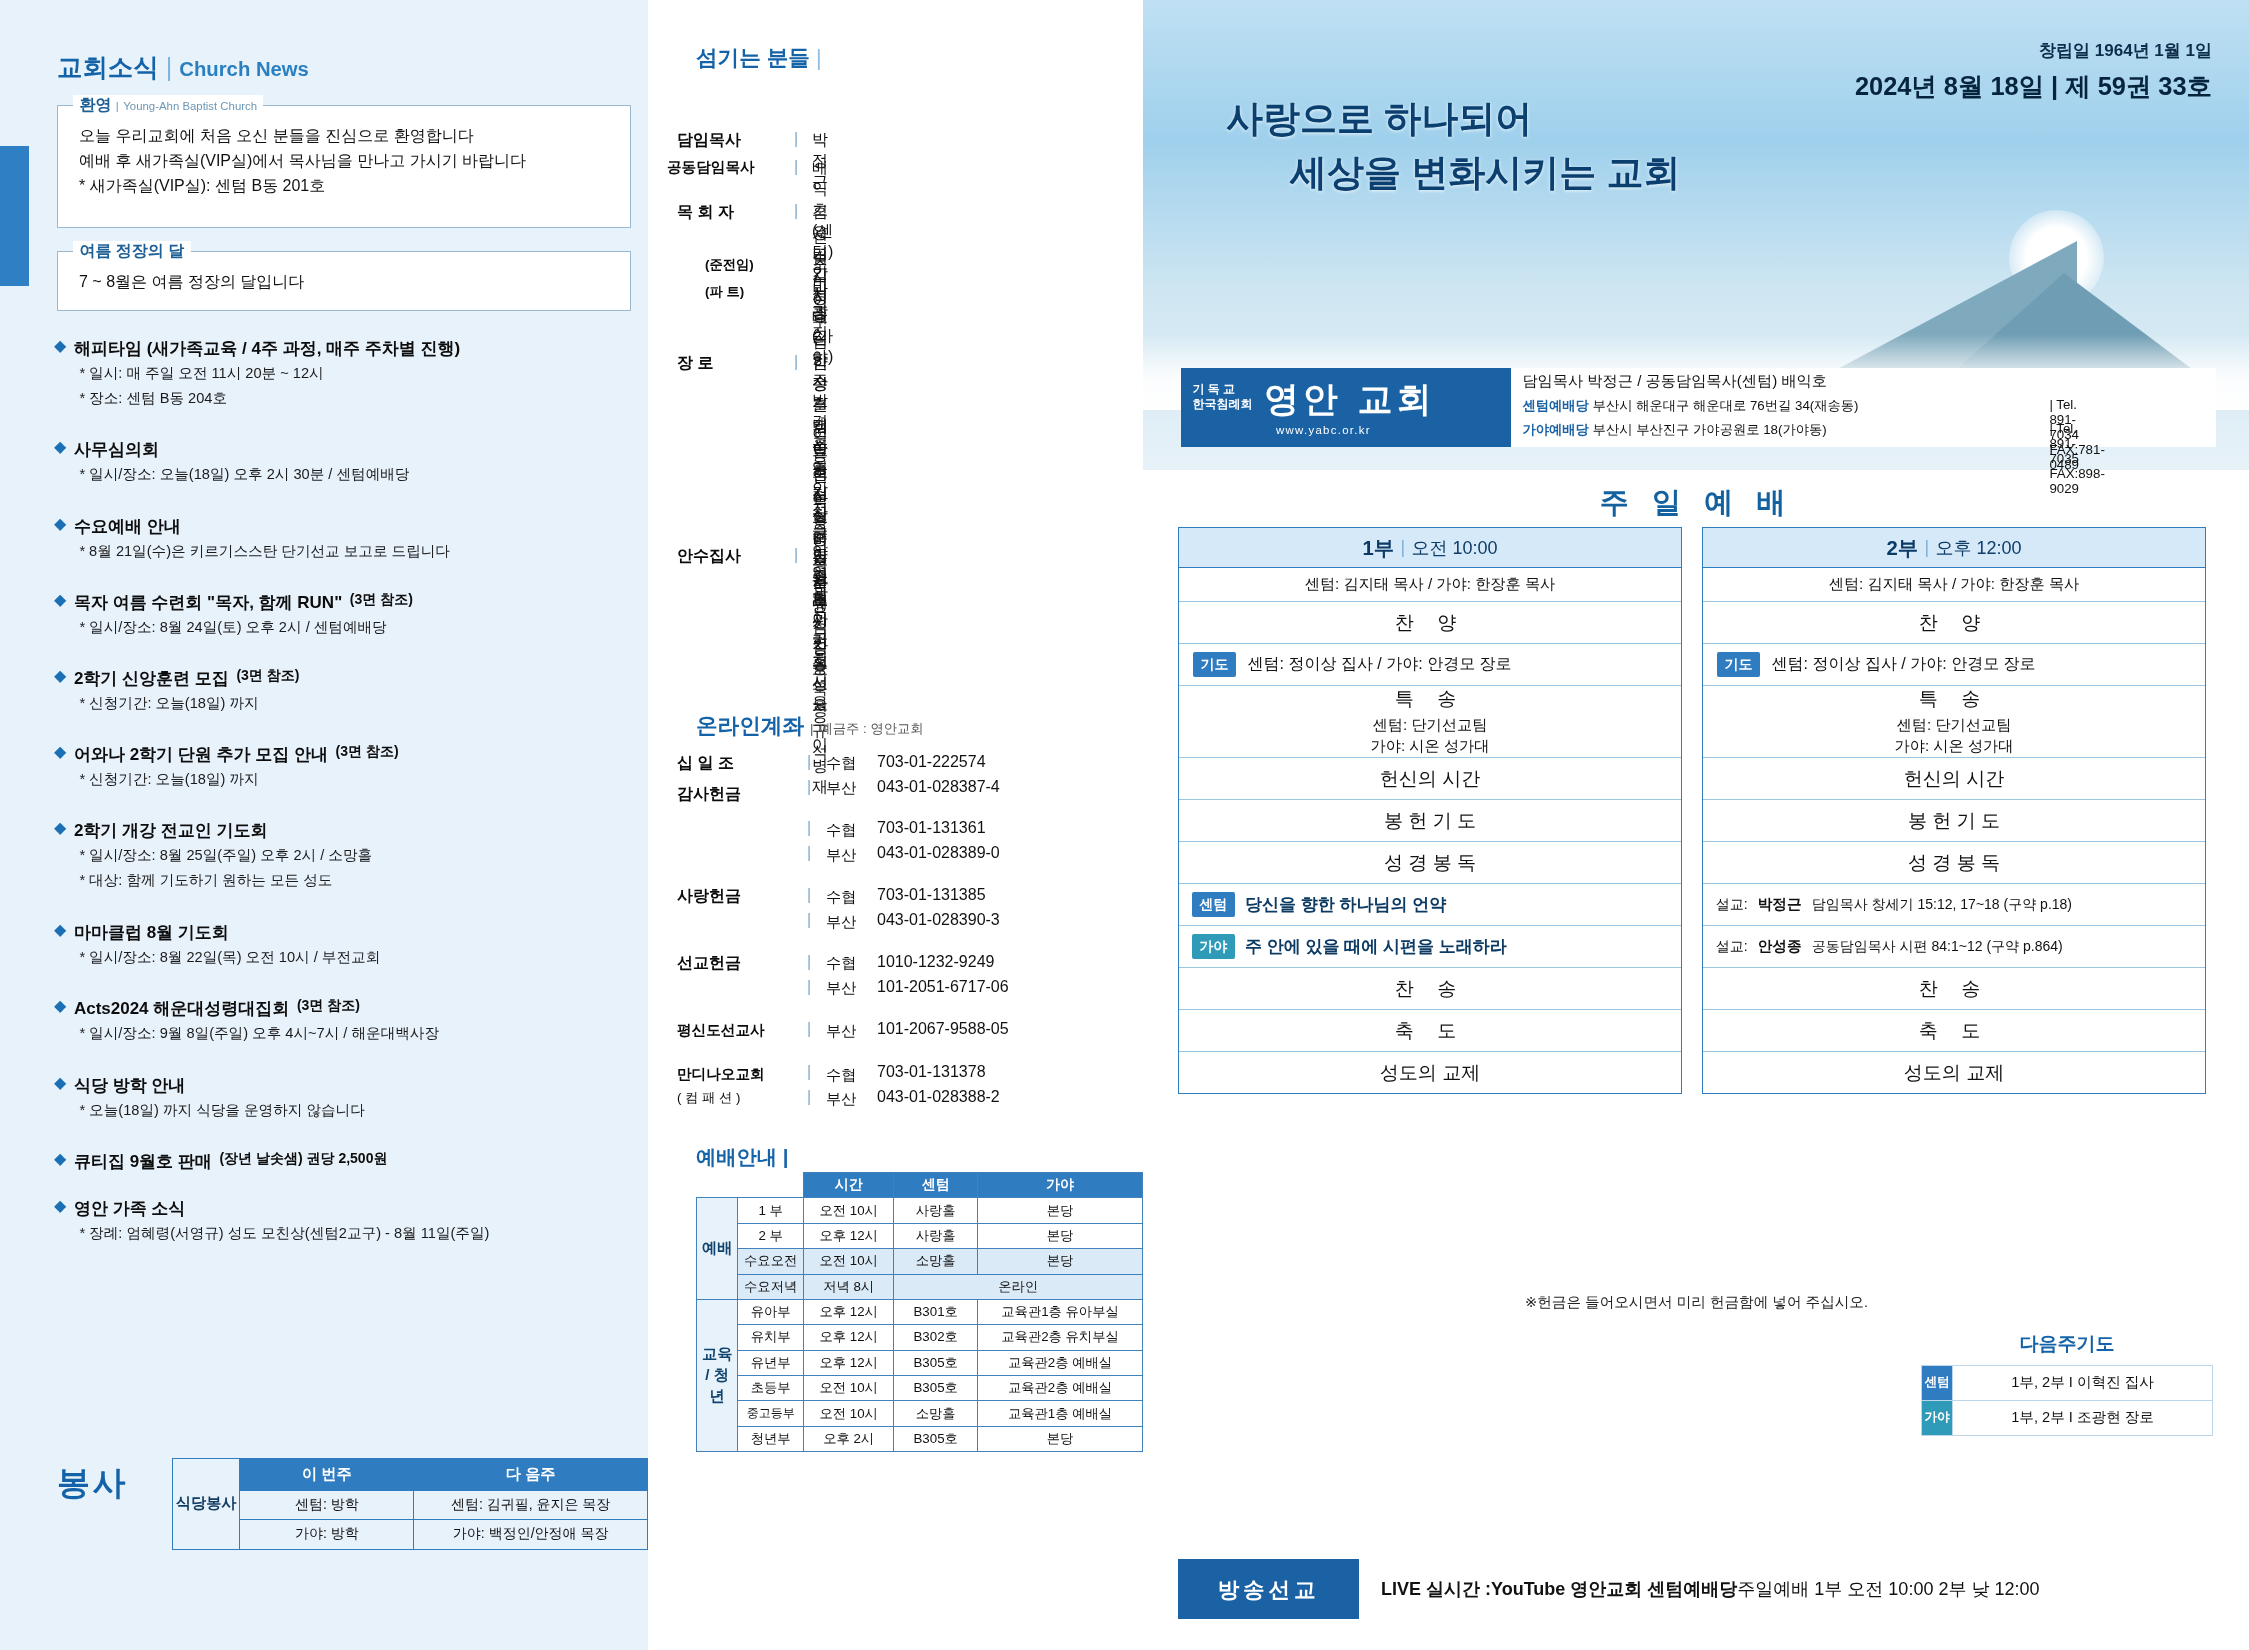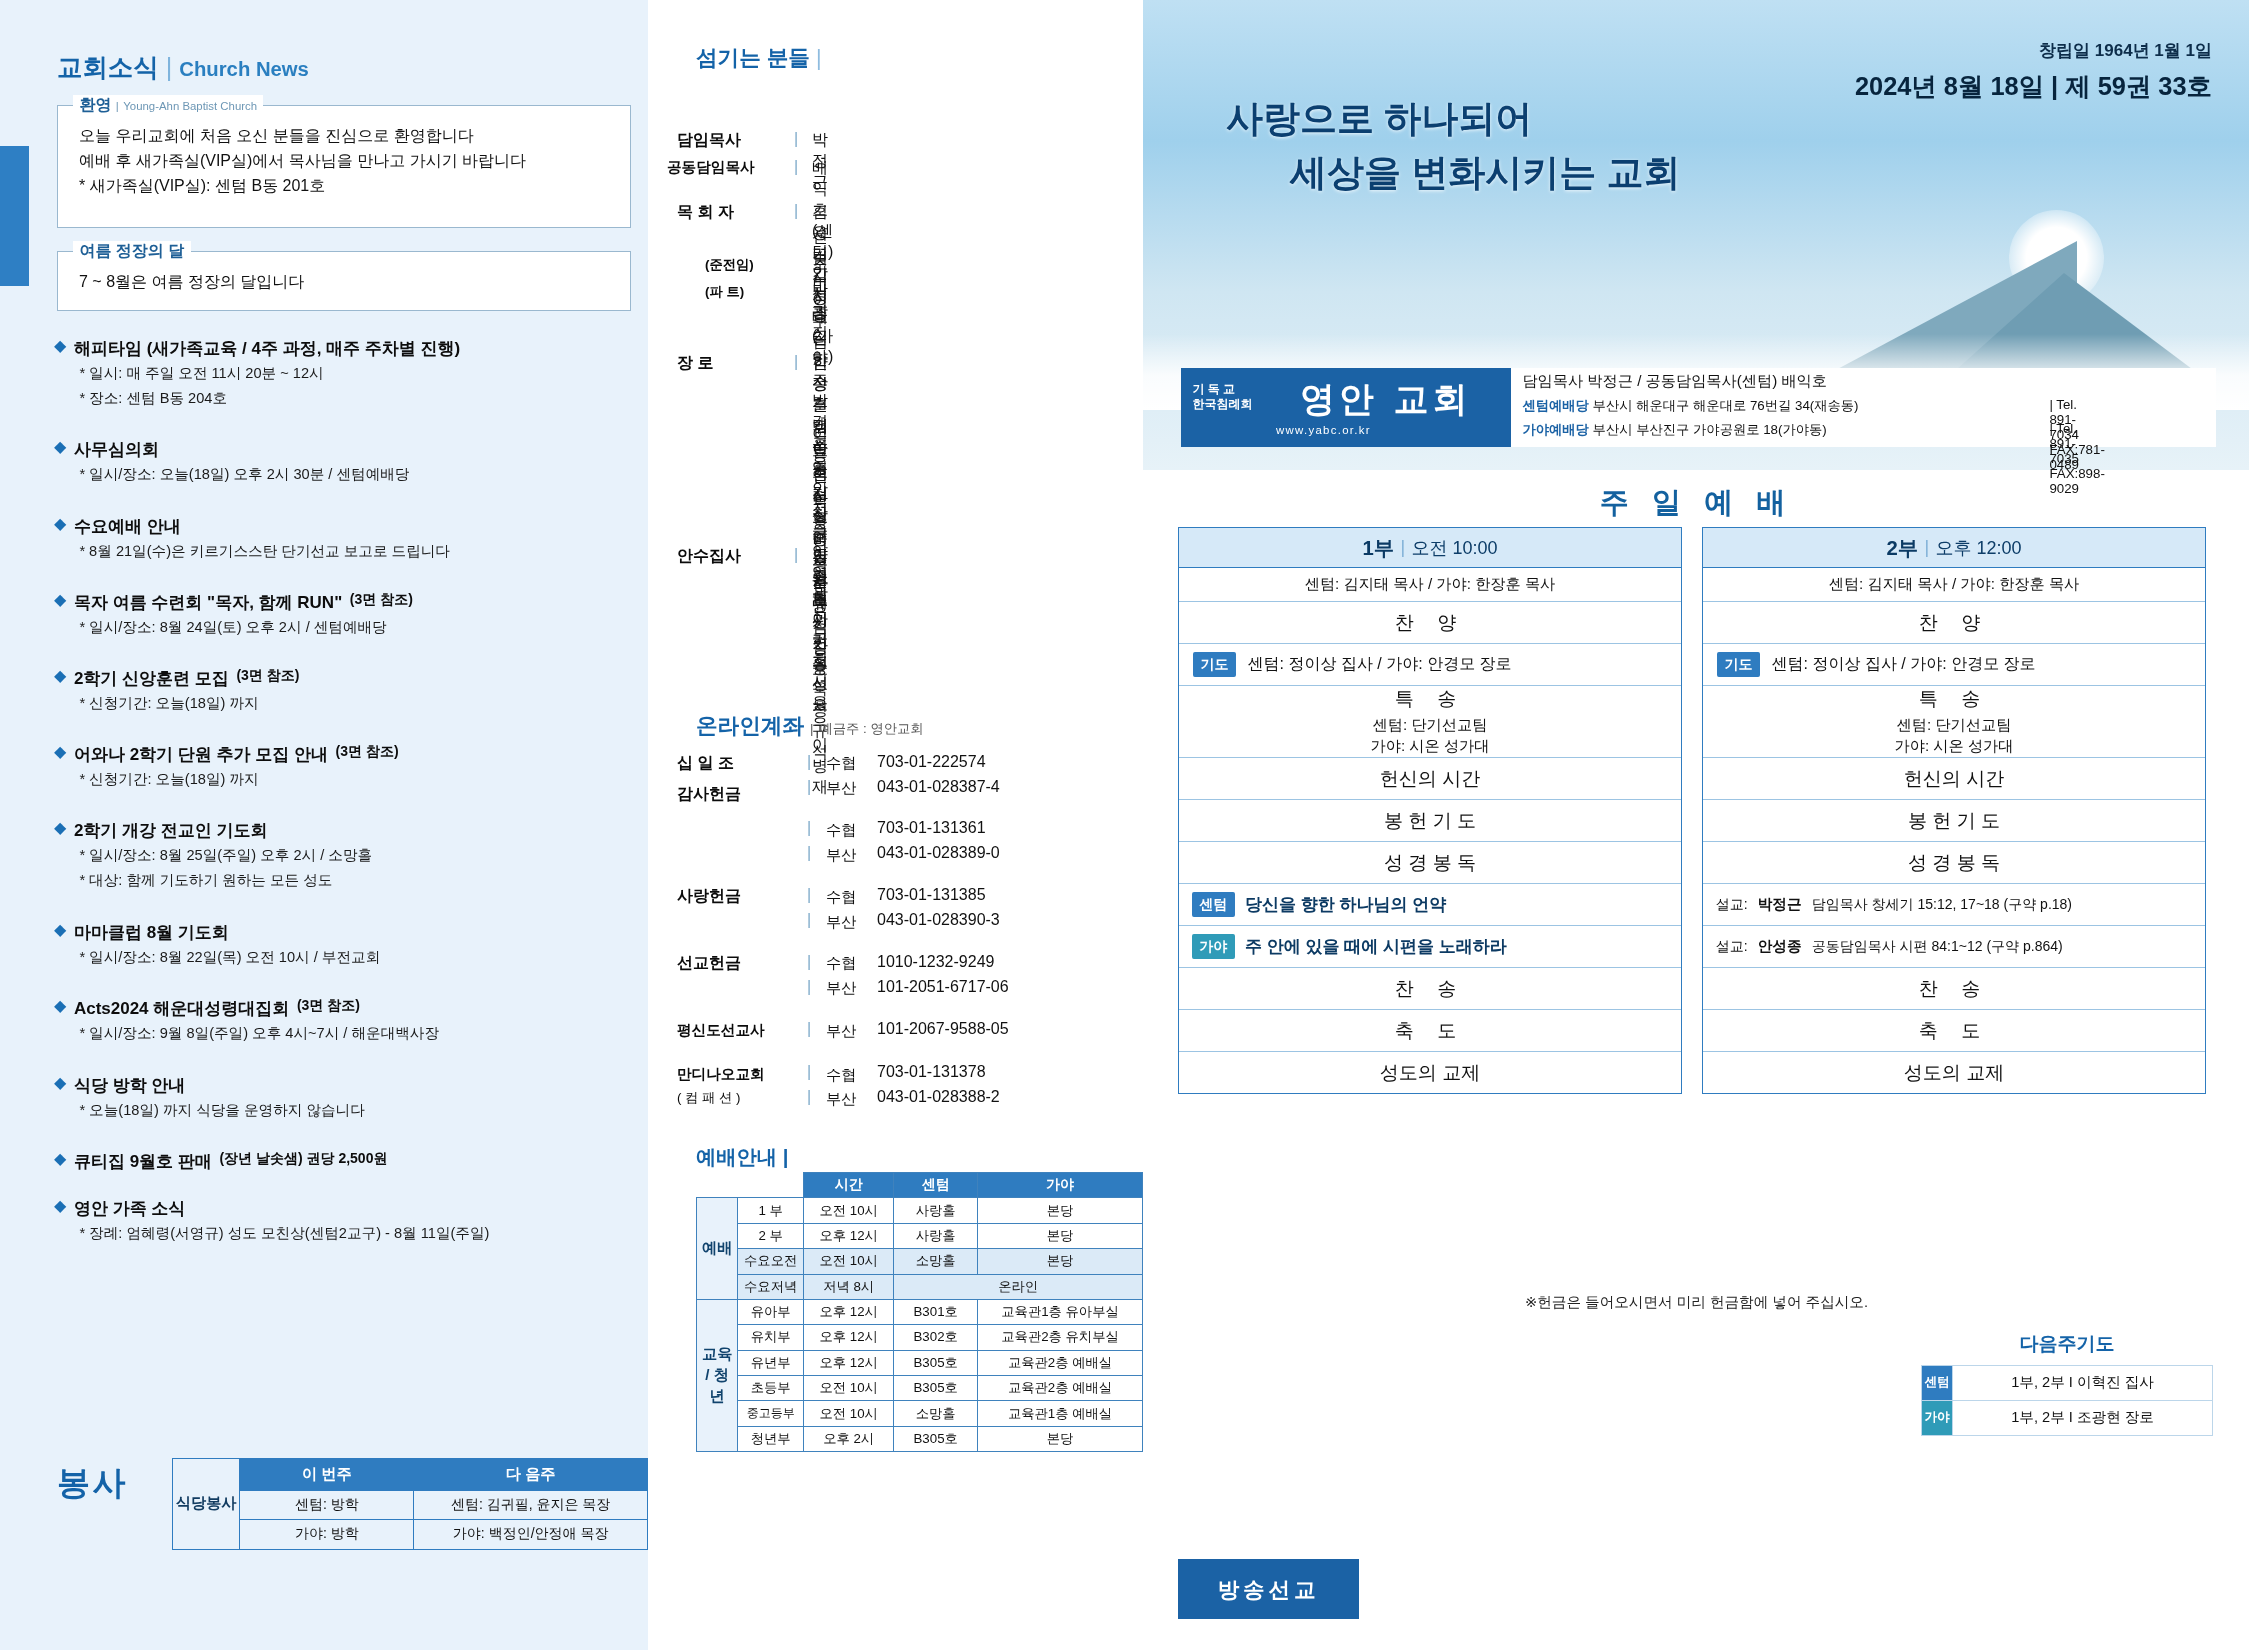--- a/index.html
+++ b/index.html
@@ -144,21 +144,20 @@
   .logo-left{
     position:absolute;left:0;top:0;width:330px;height:79px;background:#1b62a5;
     color:#fff;
   }
   .logo-left .small{
     position:absolute;left:11.4px;top:14px;font-size:12px;line-height:1.25;font-weight:bold;
   }
   .logo-left .big{
     position:absolute;left:83px;top:7.6px;font-size:35px;font-weight:bold;letter-spacing:3.8px;
     font-family:"DejaVu Serif",serif;
-    margin-left:36px;
   }
   .logo-left .url{
     position:absolute;left:95px;top:56px;font-size:11.4px;letter-spacing:1.3px;
   }
   .logo-right{
     position:absolute;left:330px;top:0;width:705px;height:79px;background:#ffffff;
   }
   .lr1{position:absolute;left:11.4px;top:2.5px;font-size:15.2px;color:#111;}
   .lr2{position:absolute;left:11.4px;top:29px;font-size:13.3px;color:#111;}
   .lr3{position:absolute;left:11.4px;top:53px;font-size:13.3px;color:#111;}
@@ -694,15 +693,20 @@
       <tr>
         <td class="sid teal"><span>가야</span></td>
         <td>1부, 2부 I 조광현 장로</td>
       </tr>
     </tbody>
       </table>
   </div>
 
   <div class="bcast">
     <div class="lbl">방송선교</div>
+    <div class="txt">
+      <b>LIVE 실시간 : </b>
+      <b>YouTube 영안교회 센텀예배당</b>
+      <span> 주일예배 1부 오전 10:00  2부 낮 12:00</span>
+    </div>
   </div>
 </div>
 
 
 </body></html>

